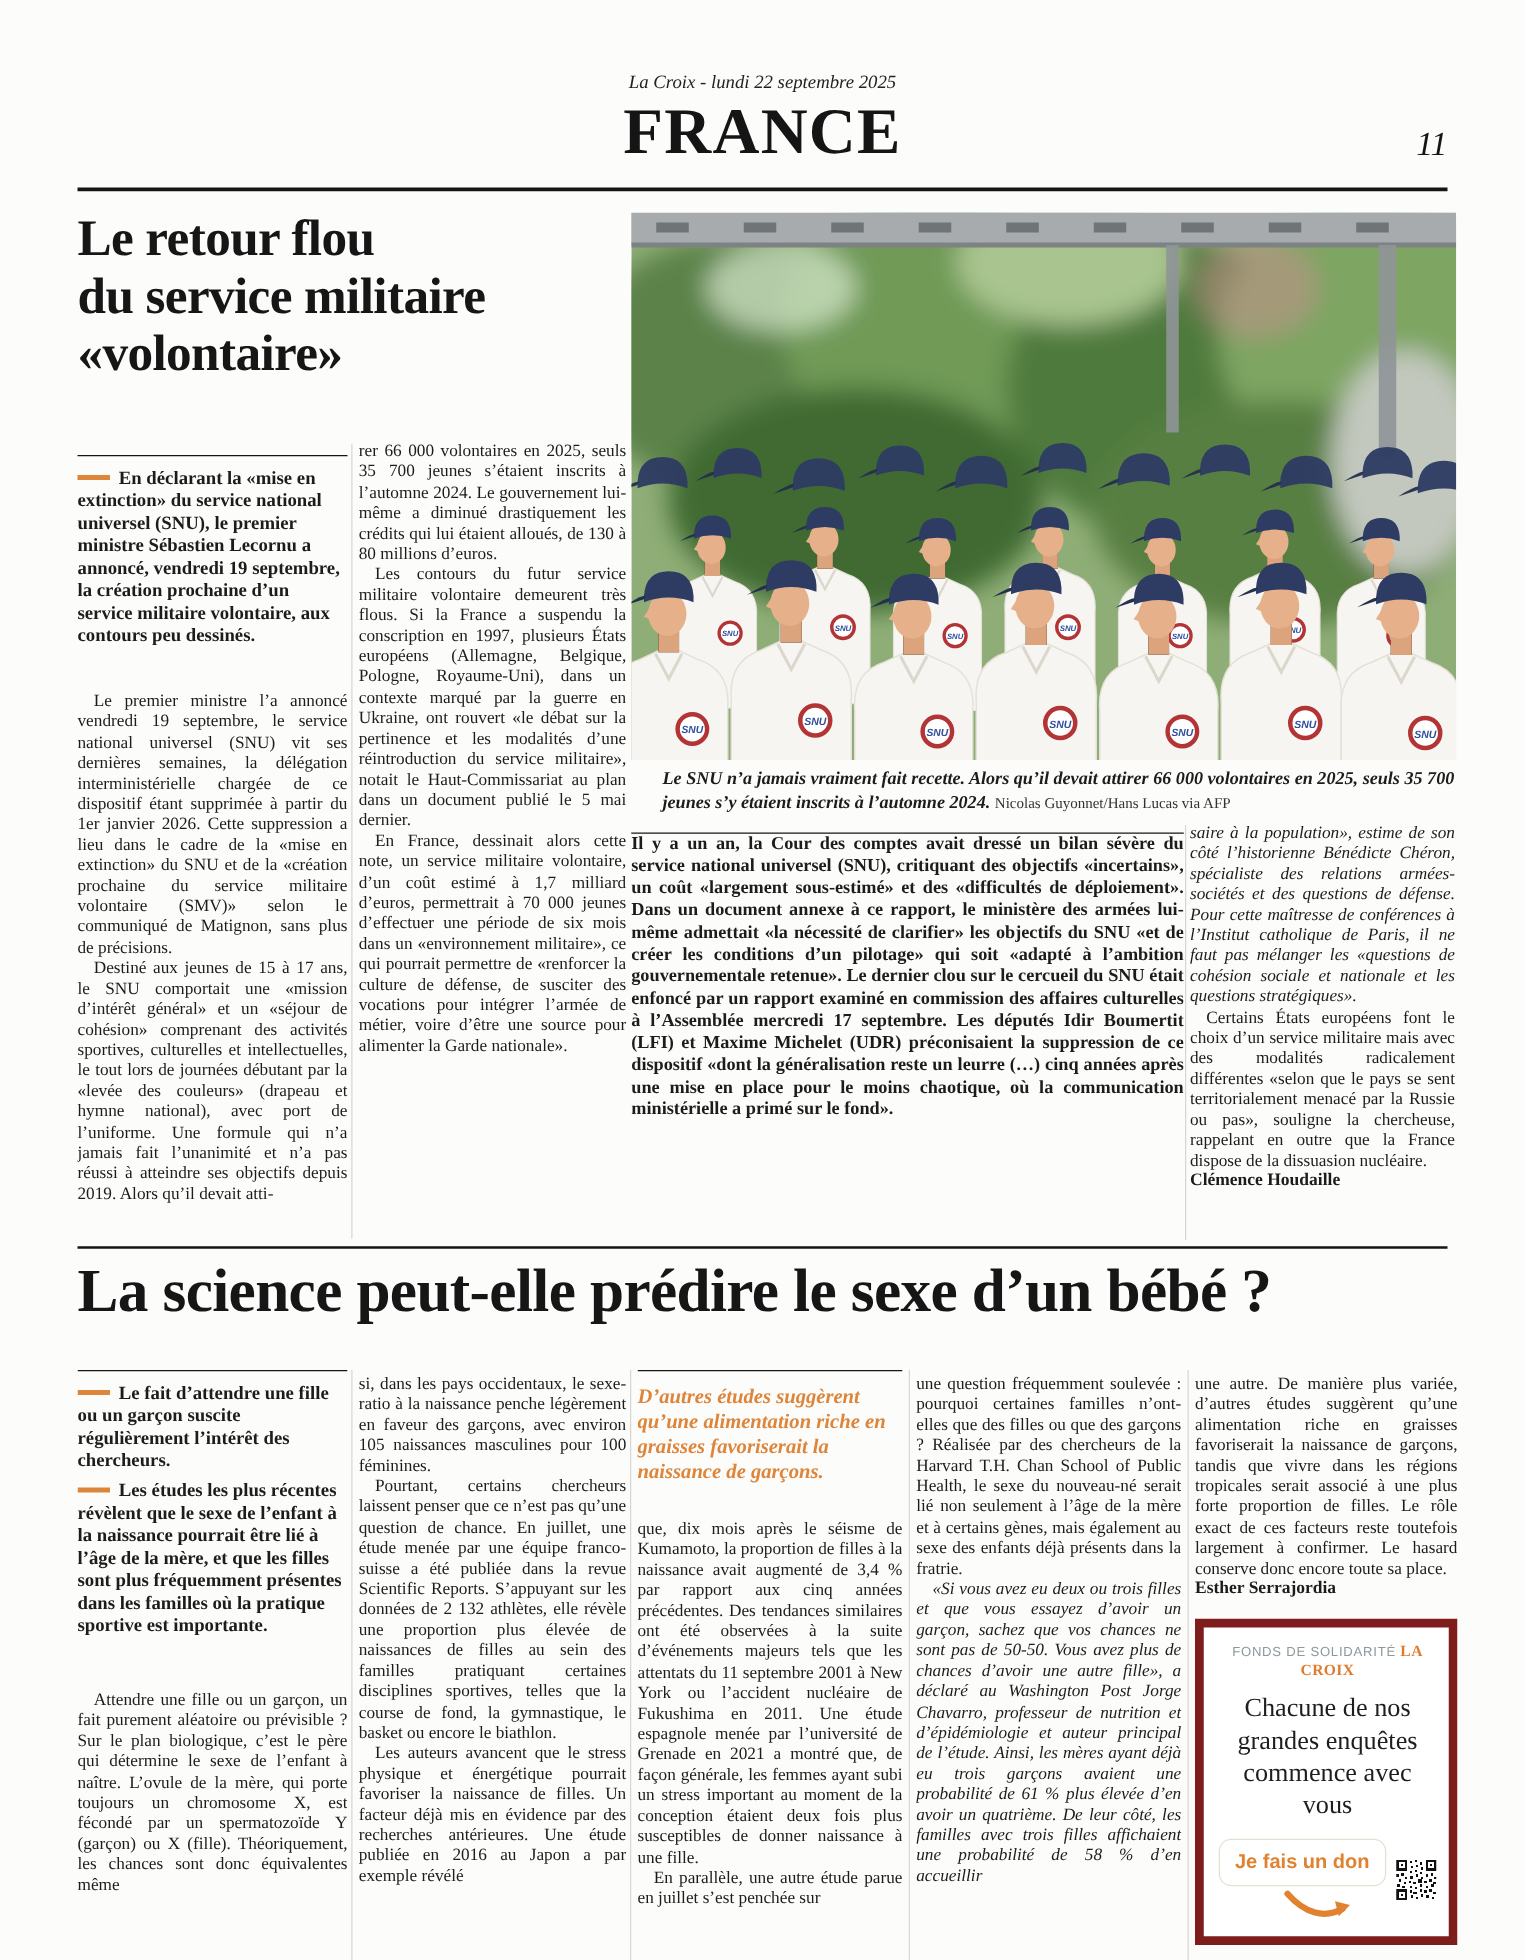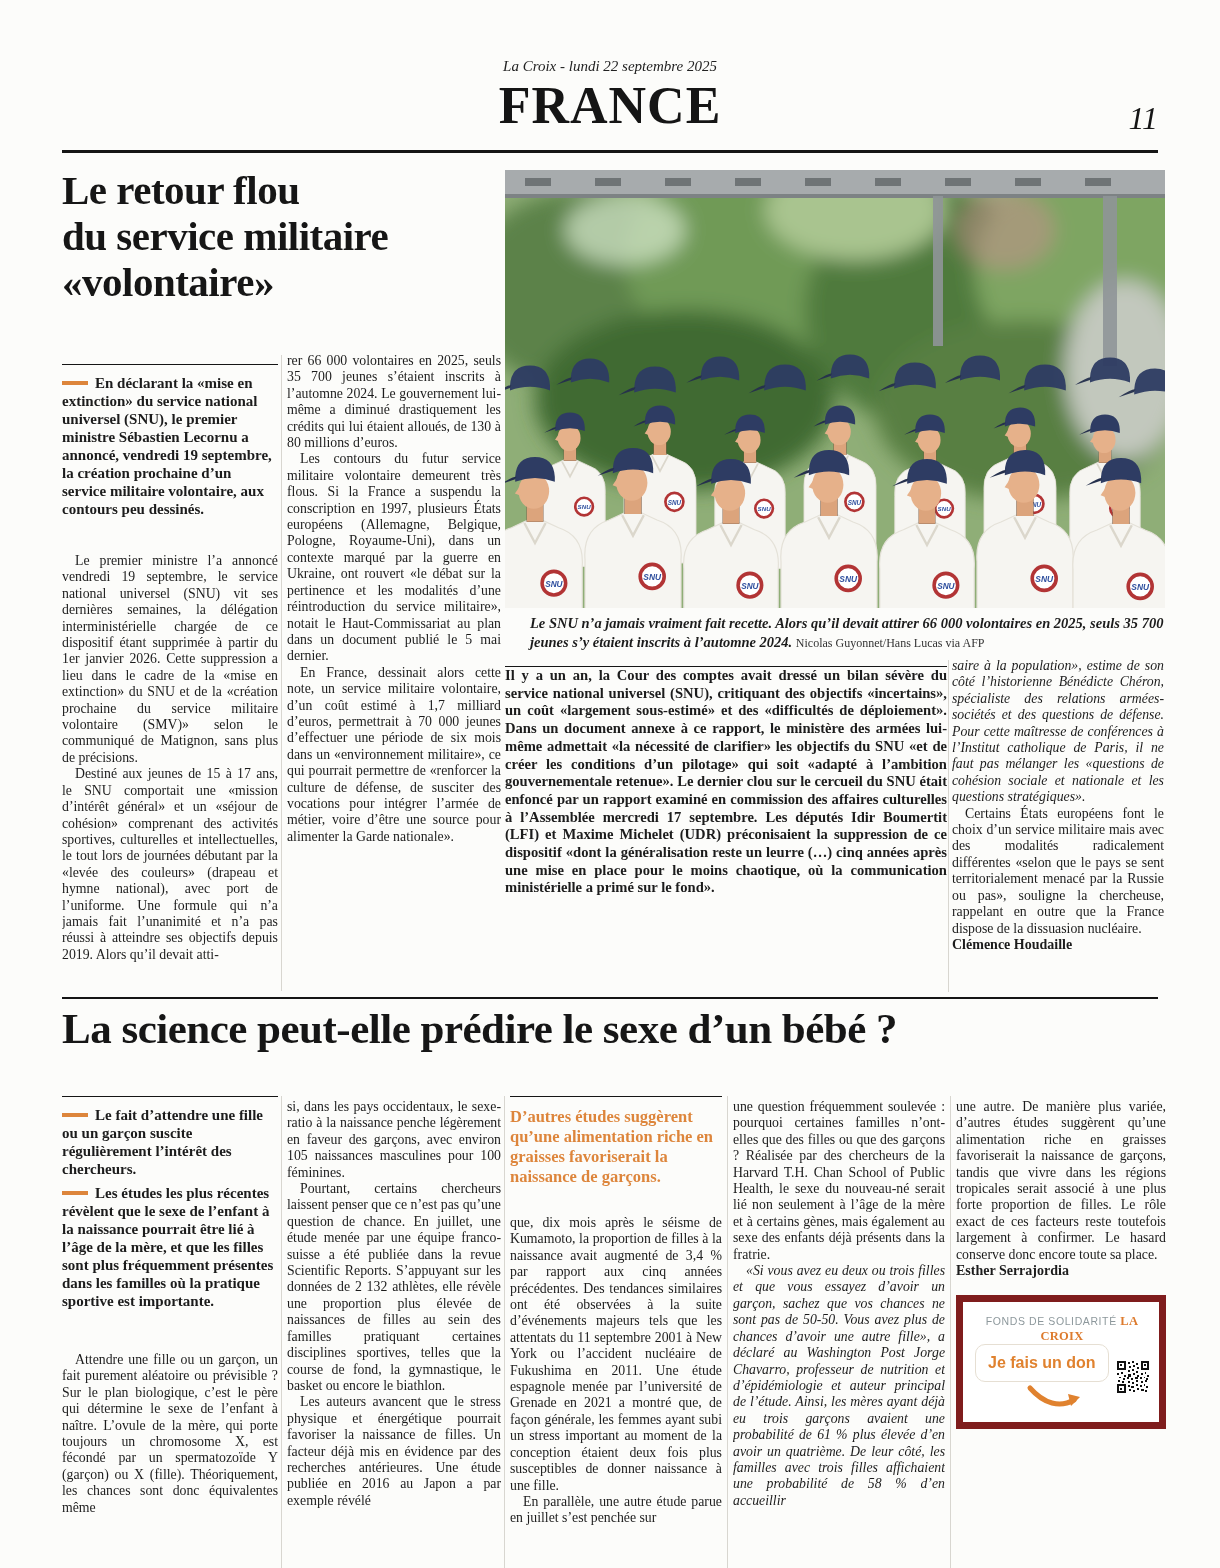--- a/index.html
+++ b/index.html
@@ -5,39 +5,39 @@
   html,body{margin:0;padding:0;}
   body{
     width:1220px;height:1568px;position:relative;overflow:hidden;
     background:#fcfcfa;color:#1c1c1c;
     font-family:"Liberation Serif", serif;
   }
   .abs{position:absolute;}
   
   .edition{top:58px;left:0;width:1220px;text-align:center;font-style:italic;font-size:15px;color:#222;}
   .section-title{top:76px;left:0;width:1220px;text-align:center;font-weight:800;font-size:52px;letter-spacing:1px;color:#151515;}
-  .page-num{top:100px;right:62px;font-style:italic;font-size:32px;color:#151515;}
+  .page-num{top:100px;right:62px;font-style:italic;font-size:27px;color:#151515;}
   .rule{background:#151515;}
   
   .a1-title{top:168px;left:62px;width:450px;font-size:41px;line-height:1.12;font-weight:800;letter-spacing:-0.5px;white-space:pre-line;color:#161616;}
   .lede{font-weight:700;font-size:15px;line-height:18px;text-align:left;}
   .lede-rule{border-top:1.5px solid #151515;padding-top:9px;}
   .dash{display:inline-block;width:26px;height:4px;background:#dd853b;margin-right:7px;vertical-align:3px;}
   .bodycol{font-size:13.8px;line-height:16.4px;text-align:justify;overflow:hidden;}
   .bodycol p{margin:0;}
   .bodycol p.ind{text-indent:13px;}
   .caption{font-size:14.5px;line-height:19px;}
   .caption .cb{font-weight:700;font-style:italic;}
   .caption .cc{font-size:12px;color:#333;}
   .snu-title{font-size:31px;font-weight:500;letter-spacing:-0.3px;margin:10px 0 12px 0;color:#161616;}
   .snu-body{font-weight:700;font-size:14.6px;line-height:17.7px;text-align:justify;}
   .byline{font-weight:700;font-size:14px;margin-top:2px;}
   
-  .a2-title{top:1004px;left:62px;width:1100px;font-size:43px;font-weight:800;letter-spacing:-0.5px;color:#161616;}
-  .pullquote{font-weight:700;font-size:16.5px;line-height:20px;color:#dd853b;text-align:left;}
+  .a2-title{top:1004px;left:62px;width:1100px;font-size:49px;font-weight:800;letter-spacing:-0.5px;color:#161616;}
+  .pullquote{font-weight:700;font-style:italic;font-size:16.5px;line-height:20px;color:#dd853b;text-align:left;}
   .vline{width:1px;background:#d8d6d0;}
   
   .don-box{margin-top:16px;background:#7f1d1d;padding:7px;}
   .don-inner{background:#fff;padding:12px 10px 12px 12px;}
   .don-kicker{font-family:"Liberation Sans",sans-serif;font-size:10.5px;letter-spacing:0.6px;color:#8d989c;text-align:center;}
   .don-brand{font-family:"Liberation Serif",serif;font-weight:800;font-size:12.5px;color:#dd7b2e;letter-spacing:0.3px;}
   .don-headline{font-size:21px;line-height:1.22;text-align:center;margin:10px 0 14px 0;color:#1e1e1e;}
   .don-row{display:flex;align-items:flex-start;gap:8px;}
   .don-btn{border:1.5px solid #e6dfd3;border-radius:10px;background:#fff;
     font-family:"Liberation Sans",sans-serif;font-weight:700;font-size:16px;color:#e0822f;
@@ -212,20 +212,21 @@
     <p>une autre. De manière plus variée, d’autres études suggèrent qu’une alimentation riche en graisses favoriserait la naissance de garçons, tandis que vivre dans les régions tropicales serait associé à une plus forte proportion de filles. Le rôle exact de ces facteurs reste toutefois largement à confirmer. Le hasard conserve donc encore toute sa place.</p>
     <p class="byline">Esther Serrajordia</p>
   </div>
 
   <div class="don-box">
     <div class="don-inner">
       <div class="don-kicker">
         <span>FONDS DE SOLIDARITÉ</span>
         <span class="don-brand">LA CROIX</span>
       </div>
+      <div class="don-headline">Chacune de nos grandes enquêtes commence avec vous</div>
       <div class="don-row">
         <div class="don-left">
           <button class="don-btn">Je fais un don</button>
           <svg width="60" height="26" viewBox="0 0 60 26" style="margin-left:28px;">
             <path d="M4,4 C18,20 34,24 48,16" fill="none" stroke="#e0822f" stroke-width="5" stroke-linecap="round"></path>
             <path d="M42,10 L54,13 L45,22 Z" fill="#e0822f"></path>
           </svg>
         </div>
         <svg width="66" height="66" viewBox="0 0 33 33" shape-rendering="crispEdges">
           <rect width="33" height="33" fill="#fff"></rect>

